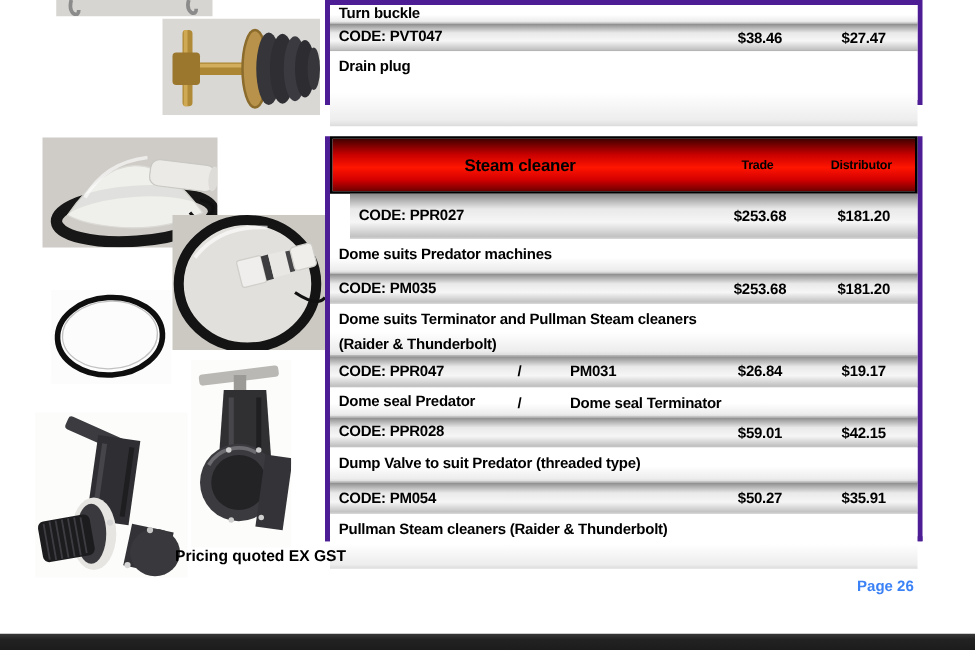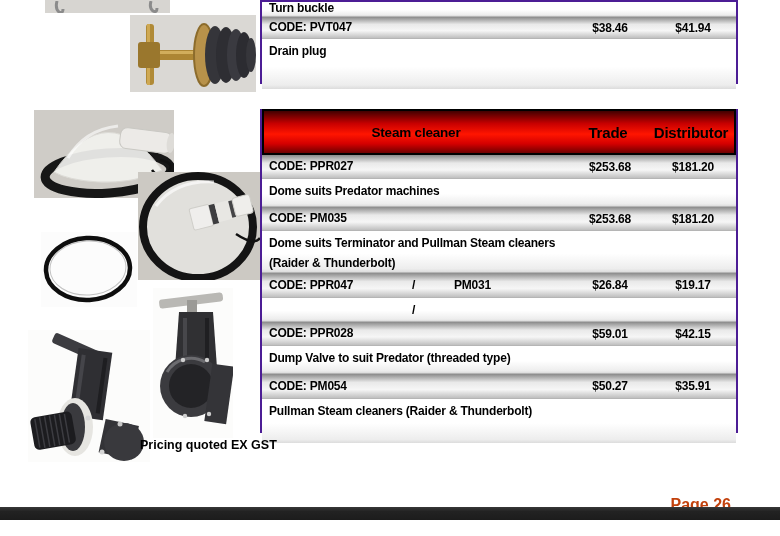--- a/index.html
+++ b/index.html
@@ -5,21 +5,21 @@
   html,body{margin:0;padding:0;}
   body{
     width:780px;height:536px;position:relative;overflow:hidden;
     background:#ffffff;
     font-family:"Liberation Sans","DejaVu Sans",sans-serif;
   }
   .photo{position:absolute;overflow:hidden;}
   
   .tbl{
     position:absolute;background:#fff;
-    border:2px solid #4c1d95;
+    border:4px solid #4c1d95;
     box-sizing:border-box;
     font-weight:bold;font-size:12px;letter-spacing:-0.2px;color:#000;
   }
   .row{position:relative;display:flex;box-sizing:border-box;border-bottom:1px solid #b5b5b5;}
   .row:last-child{border-bottom:none;}
   .row.desc{
     background:linear-gradient(180deg,#ffffff 55%,#ededed 92%,#dcdcdc 100%);
     align-items:flex-start;padding-top:3px;
   }
   .row.code{
@@ -29,27 +29,27 @@
   .cdesc{flex:1;padding-left:7px;line-height:19px;}
   .ctrade{width:80px;text-align:center;}
   .cdist{width:86px;text-align:center;}
   .hdr{
     display:flex;align-items:center;height:46px;box-sizing:border-box;
     background:linear-gradient(180deg,#420000 0%,#c80000 30%,#ff1500 55%,#d40000 78%,#6e0000 100%);
     border:2px solid #000;
     font-size:13.5px;letter-spacing:-0.2px;
   }
   .hdr .htitle{flex:1;text-align:center;}
-  .hdr .ctrade,.hdr .cdist{font-size:15px;}
+  .hdr .ctrade,.hdr .cdist{font-size:10px;}
   .slash{position:absolute;left:150px;top:0;bottom:0;display:flex;align-items:center;}
   .part2{position:absolute;left:192px;top:0;bottom:0;display:flex;align-items:center;}
   .line2{display:block;}
   
   .note{position:absolute;font-weight:bold;font-size:12.5px;color:#000;}
-  .pagenum{position:absolute;font-weight:bold;font-size:16px;color:#c2410c;margin-top:34px;}
+  .pagenum{position:absolute;font-weight:bold;font-size:12px;color:#3b82f6;}
   .footer-bar{
     position:absolute;left:0;top:507px;width:780px;height:13px;
     background:linear-gradient(180deg,#383838 0%,#222222 35%,#1c1c1c 100%);
   }
 </style>
 </head>
 <body>
 
 <div class="photo" style="left:45px;top:0;width:125px;height:13px;background:#d7d5d1;">
   <svg width="125" height="13">
@@ -150,35 +150,35 @@
   </svg>
 </div>
 
 <div class="tbl" style="left:260px;top:0;width:478px;height:84px;">
   <div class="row desc" style="height:15px;padding-top:0;">
     <span class="cdesc" style="line-height:13px;">Turn buckle</span>
   </div>
   <div class="row code" style="height:22px;">
     <span class="cdesc">CODE: PVT047</span>
     <span class="ctrade">$38.46</span>
-    <span class="cdist">$41.94</span>
-  </div>
-  <div class="row desc" style="height:50px;">
+    <span class="cdist">$27.47</span>
+  </div>
+  <div class="row desc" style="height:60px;">
     <span class="cdesc">Drain plug</span>
   </div>
 </div>
 
 <div class="tbl" style="left:260px;top:109px;width:478px;height:324px;border-top:none;">
   <div class="hdr">
     <span class="htitle">Steam cleaner</span>
     <span class="ctrade">Trade</span>
     <span class="cdist">Distributor</span>
   </div>
 
-  <div class="row code" style="height:24px;">
+  <div class="row code" style="height:36px;margin-left:16px;">
     <span class="cdesc">CODE: PPR027</span>
     <span class="ctrade">$253.68</span>
     <span class="cdist">$181.20</span>
   </div>
 
   <div class="row desc" style="height:28px;">
     <span class="cdesc">Dome suits Predator machines</span>
   </div>
 
   <div class="row code" style="height:24px;">
@@ -196,21 +196,23 @@
 
   <div class="row code" style="height:25px;">
     <span class="cdesc">CODE: PPR047</span>
     <span class="slash">/</span>
     <span class="part2">PM031</span>
     <span class="ctrade">$26.84</span>
     <span class="cdist">$19.17</span>
   </div>
 
   <div class="row desc" style="height:24px;padding-top:0;align-items:center;">
+    <span class="cdesc">Dome seal Predator</span>
     <span class="slash">/</span>
+    <span class="part2">Dome seal Terminator</span>
   </div>
 
   <div class="row code" style="height:24px;align-items:center;">
     <span class="cdesc">CODE: PPR028</span>
     <span class="ctrade">$59.01</span>
     <span class="cdist">$42.15</span>
   </div>
 
   <div class="row desc" style="height:28px;">
     <span class="cdesc">Dump Valve to suit Predator (threaded type)</span>

